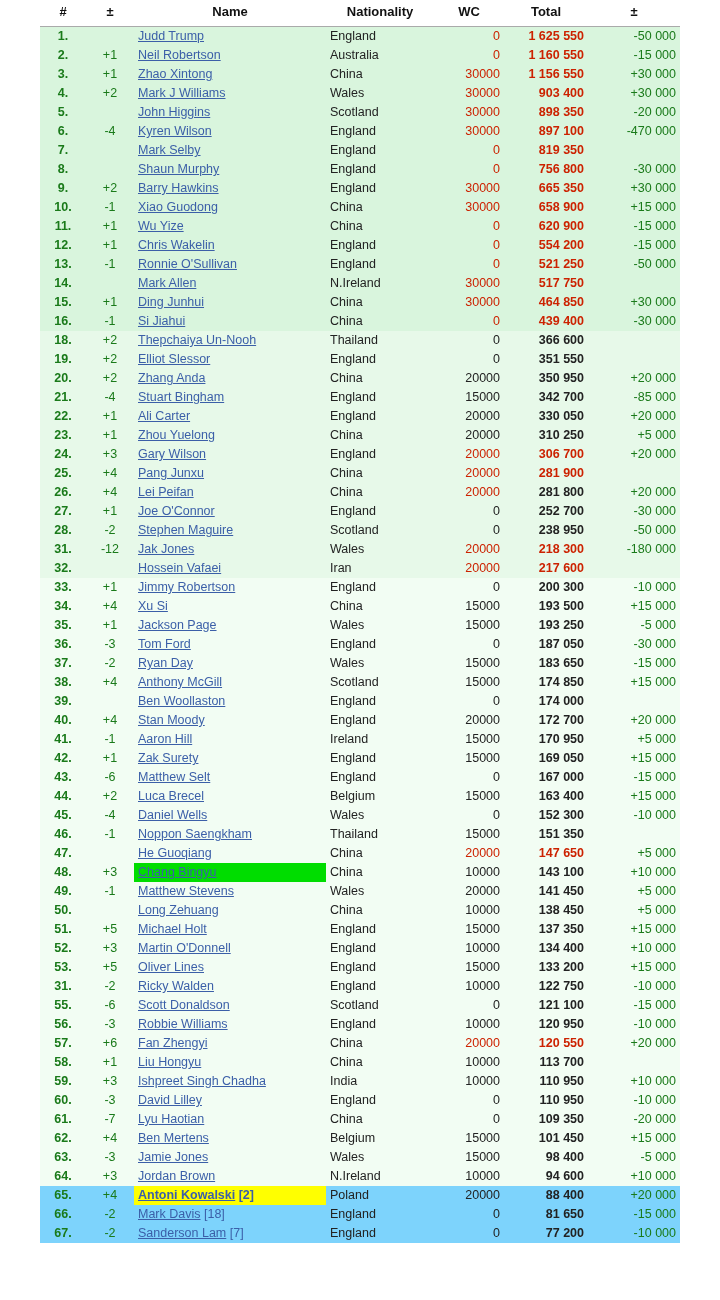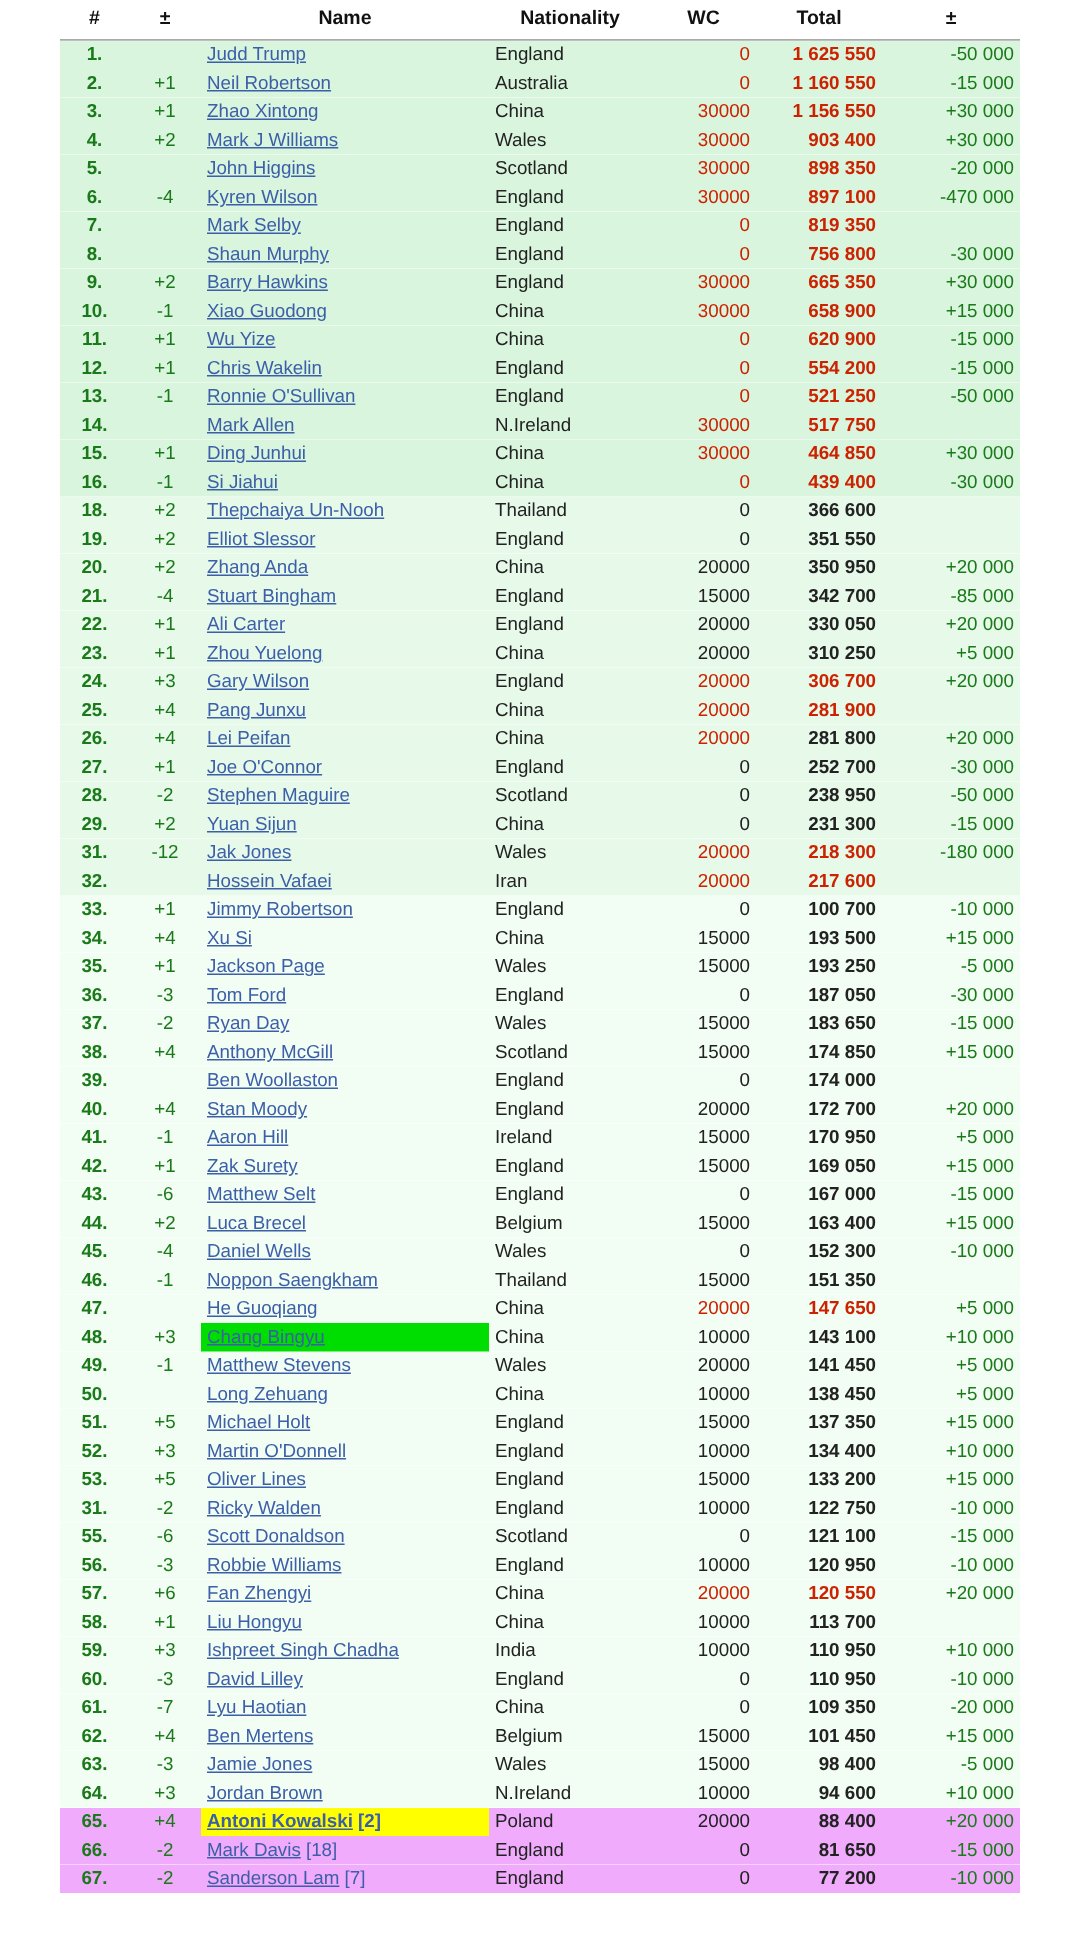--- a/index.html
+++ b/index.html
@@ -29,21 +29,21 @@
   td.name{text-align:left;padding-left:12px;}
   td.nat{text-align:left;padding-left:8px;}
   td.wc{text-align:right;padding-right:12px;}
   td.total{text-align:right;padding-right:10px;font-weight:bold;}
   td.delta{text-align:right;padding-right:8px;}
 
   
   tr.tier-a td{background:#d9f5dd;}
   tr.tier-b td{background:#e7f9e9;}
   tr.tier-c td{background:#f2fdf3;}
-  tr.tier-d td{background:#f0abfc;}
+  tr.tier-d td{background:#7dd3fc;}
 
   
   .green{color:#1a7a1a;}
   .red{color:#cc2200;}
   .dark{color:#222;}
 
   a.player{color:#3b5fa8;text-decoration:underline;cursor:pointer;}
   td.name.cellgreen{background:#00dd00 !important;}
   td.name.cellyellow{background:#ffff00 !important;font-weight:bold;}
   .sep td{border-top:1px solid #999;}
@@ -312,29 +312,20 @@
         <tr class="tier-b">
           <td class="rank green">28.</td>
           <td class="move green">-2</td>
           <td class="name"><a class="player">Stephen Maguire</a></td>
           <td class="nat dark">Scotland</td>
           <td class="wc dark">0</td>
           <td class="total dark">238 950</td>
           <td class="delta green">-50 000</td>
         </tr>
         <tr class="tier-b">
-          <td class="rank green">29.</td>
-          <td class="move green">+2</td>
-          <td class="name"><a class="player">Yuan Sijun</a></td>
-          <td class="nat dark">China</td>
-          <td class="wc dark">0</td>
-          <td class="total dark">231 300</td>
-          <td class="delta green">-15 000</td>
-        </tr>
-        <tr class="tier-b">
           <td class="rank green">31.</td>
           <td class="move green">-12</td>
           <td class="name"><a class="player">Jak Jones</a></td>
           <td class="nat dark">Wales</td>
           <td class="wc red">20000</td>
           <td class="total red">218 300</td>
           <td class="delta green">-180 000</td>
         </tr>
         <tr class="tier-b">
           <td class="rank green">32.</td>
@@ -344,21 +335,21 @@
           <td class="wc red">20000</td>
           <td class="total red">217 600</td>
           <td class="delta green"></td>
         </tr>
         <tr class="tier-c">
           <td class="rank green">33.</td>
           <td class="move green">+1</td>
           <td class="name"><a class="player">Jimmy Robertson</a></td>
           <td class="nat dark">England</td>
           <td class="wc dark">0</td>
-          <td class="total dark">100 700</td>
+          <td class="total dark">200 300</td>
           <td class="delta green">-10 000</td>
         </tr>
         <tr class="tier-c">
           <td class="rank green">34.</td>
           <td class="move green">+4</td>
           <td class="name"><a class="player">Xu Si</a></td>
           <td class="nat dark">China</td>
           <td class="wc dark">15000</td>
           <td class="total dark">193 500</td>
           <td class="delta green">+15 000</td>

